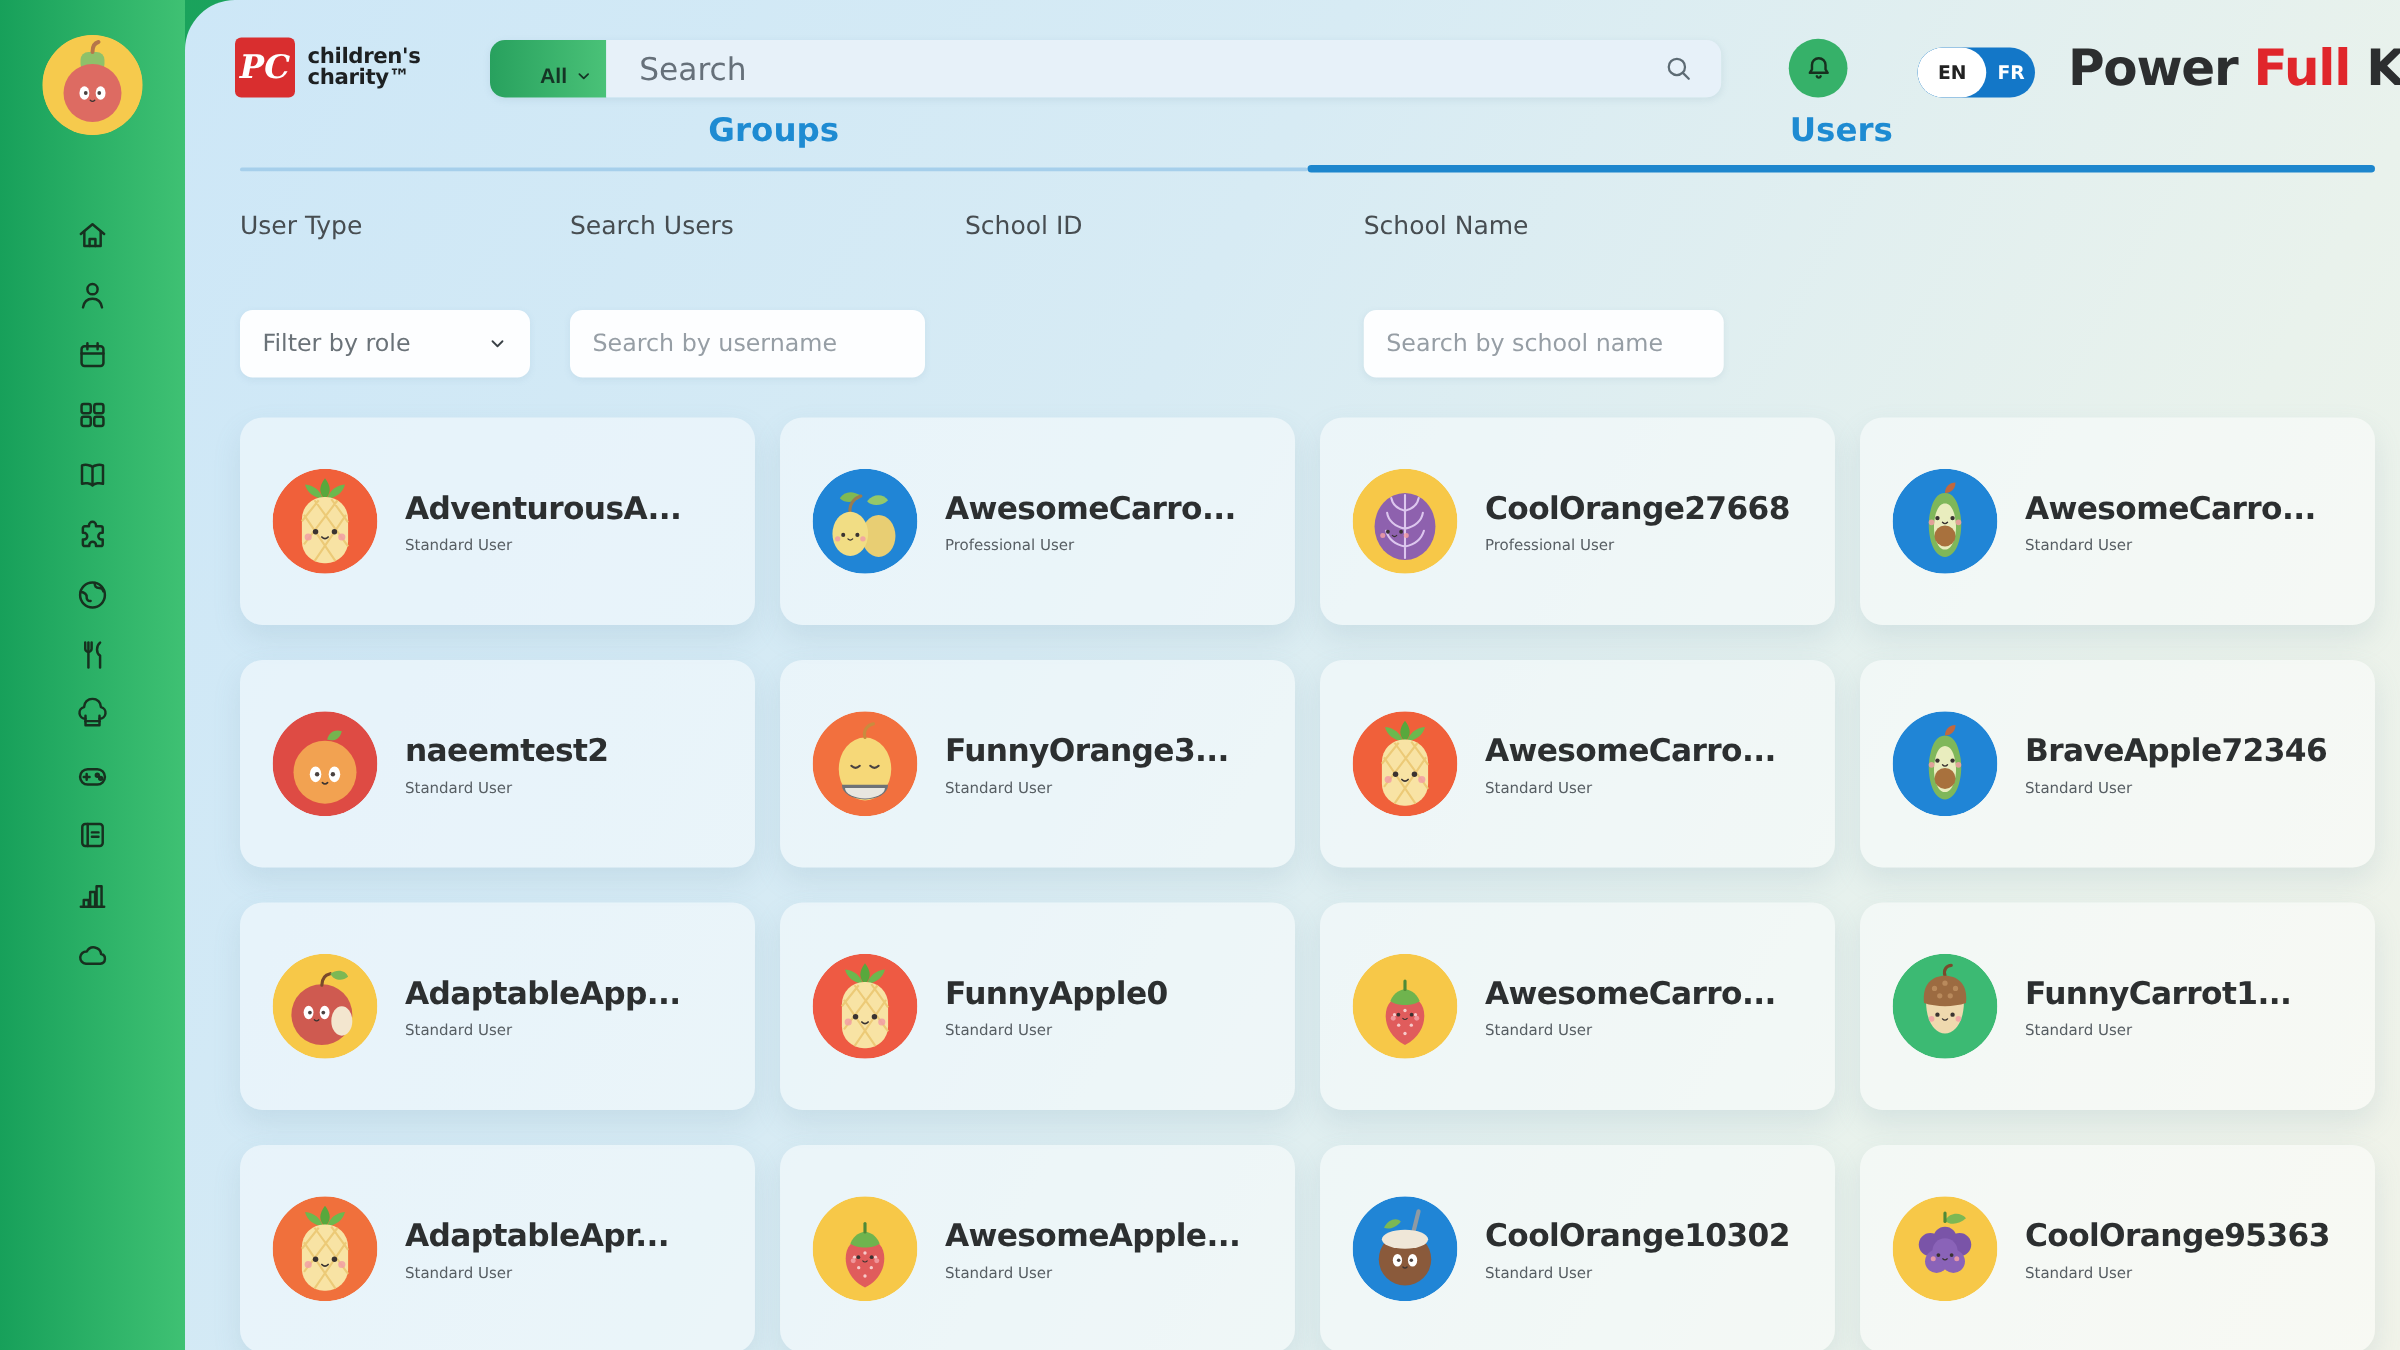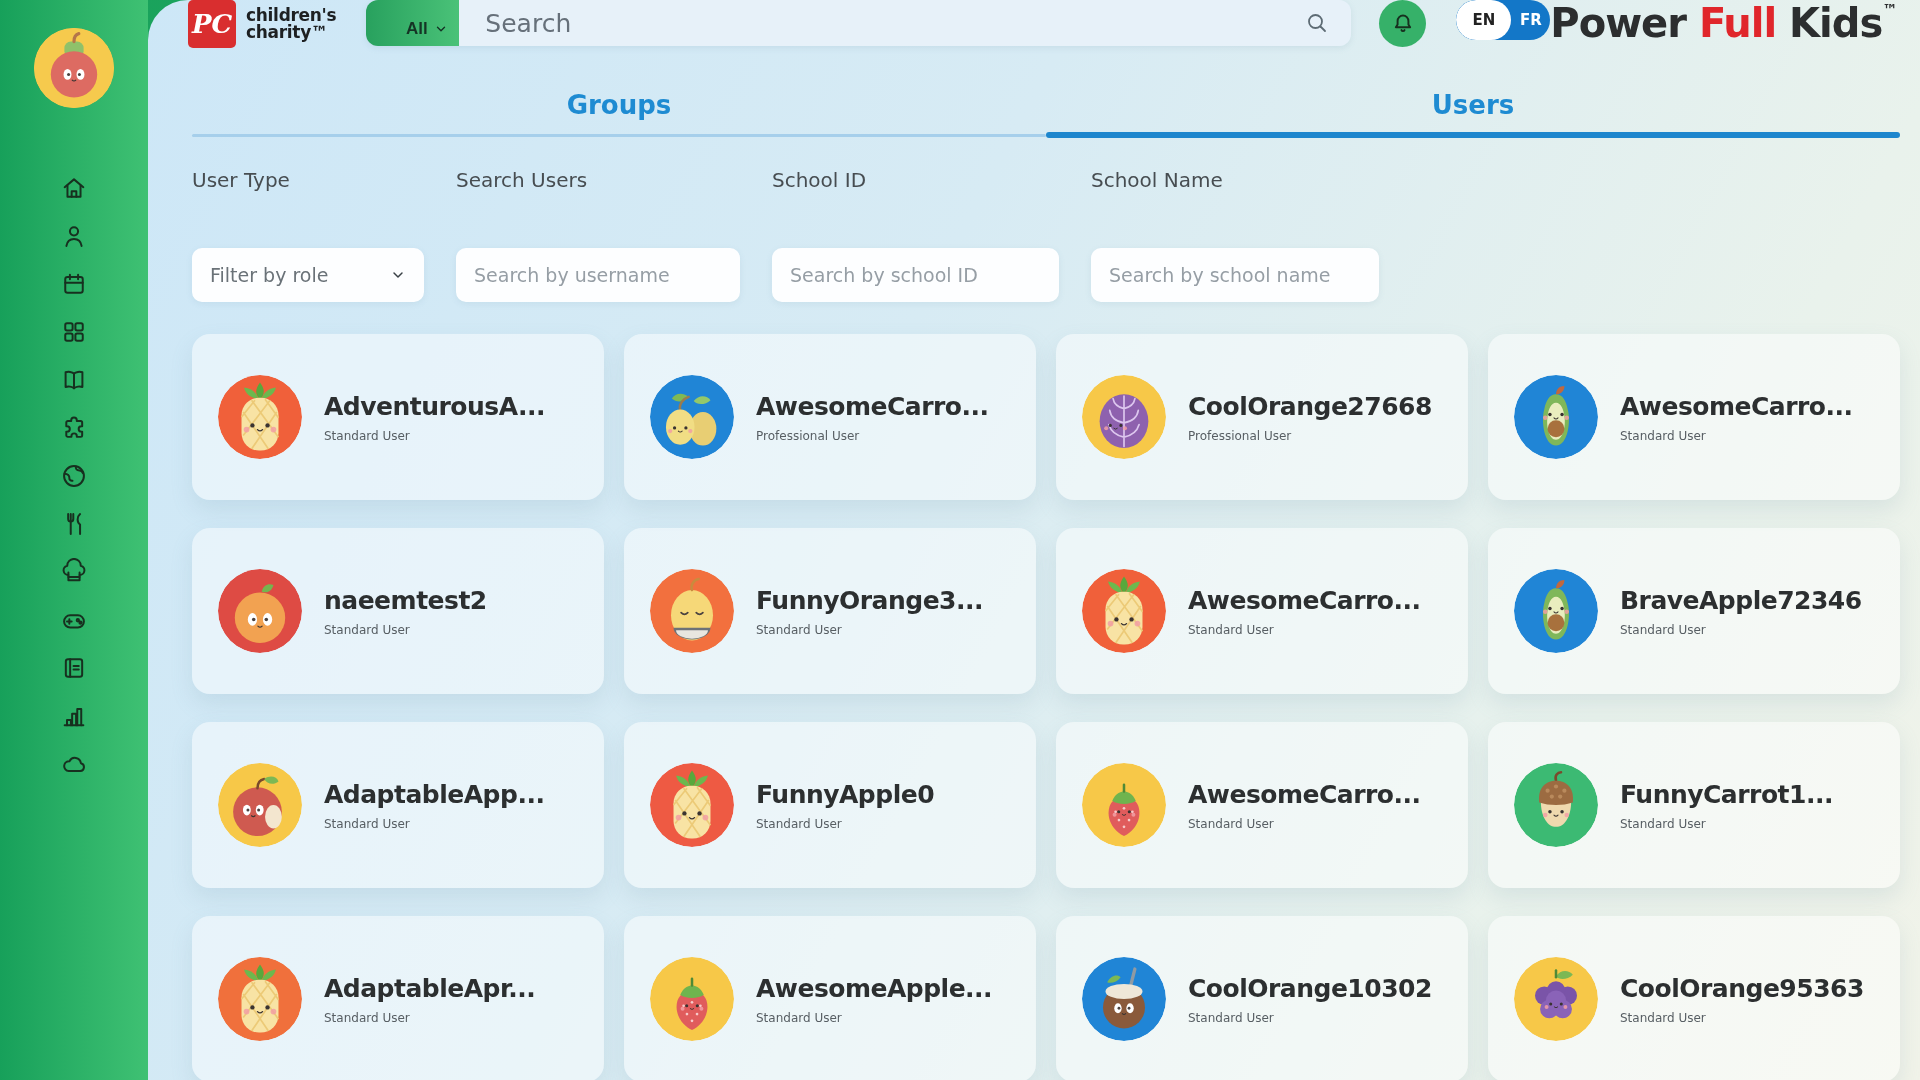--- a/index.html
+++ b/index.html
@@ -17,21 +17,21 @@
   .side-icon { width:28px; height:28px; cursor:pointer; }
   .side-icon svg { width:28px; height:28px; stroke:#17301f; fill:none;
     stroke-width:1.7; stroke-linecap:round; stroke-linejoin:round; }
 
   
   .content { position:absolute; left:148px; top:0; right:0; bottom:0;
     border-top-left-radius:40px;
     background:linear-gradient(118deg,#cde7f7 0%,#d7ebf4 40%,#e9f2ec 78%,#f1f3e9 100%); }
 
   
-  .topbar { display:flex; align-items:flex-start; height:78px; padding:0 26px 0 40px; }
+  .topbar { display:flex; align-items:flex-end; height:78px; padding:0 26px 0 40px;gap:26px; }
   .logo { display:flex; align-items:center; gap:10px; flex:none; }
   .logo-box { width:48px; height:48px; background:#d92e2f; border-radius:5px;
     display:flex; align-items:center; justify-content:center; }
   .logo-box span { color:#fff; font-family:"DejaVu Serif","Liberation Serif",serif;
     font-style:italic; font-size:26px; font-weight:bold; }
   .logo-text { color:#1d2022; font-weight:800; font-size:17px; line-height:17px; letter-spacing:-0.3px; }
   .search-group { display:flex; margin-left:30px; width:985px; height:46px; flex:none;
     border-radius:12px; overflow:hidden; box-shadow:0 2px 6px rgba(110,150,170,.15); }
   .scope-btn { width:93px; height:58px; border:none; cursor:pointer;
     background:linear-gradient(to right,#28a15e,#4ac278);
@@ -255,23 +255,20 @@
         </div>
       </div>
       <div class="filter-group w2">
         <span class="filter-label">Search Users</span>
         <div class="filter-box">
           <input type="text" placeholder="Search by username" style="">
         </div>
       </div>
       <div class="filter-group w3">
         <span class="filter-label">School ID</span>
-        <div class="filter-box">
-          <input type="text" placeholder="Search by school ID" style="">
-        </div>
       </div>
       <div class="filter-group w4">
         <span class="filter-label">School Name</span>
         <div class="filter-box">
           <input type="text" placeholder="Search by school name" style="">
         </div>
       </div>
     </div>
 
     <div class="cards" id="cards">

